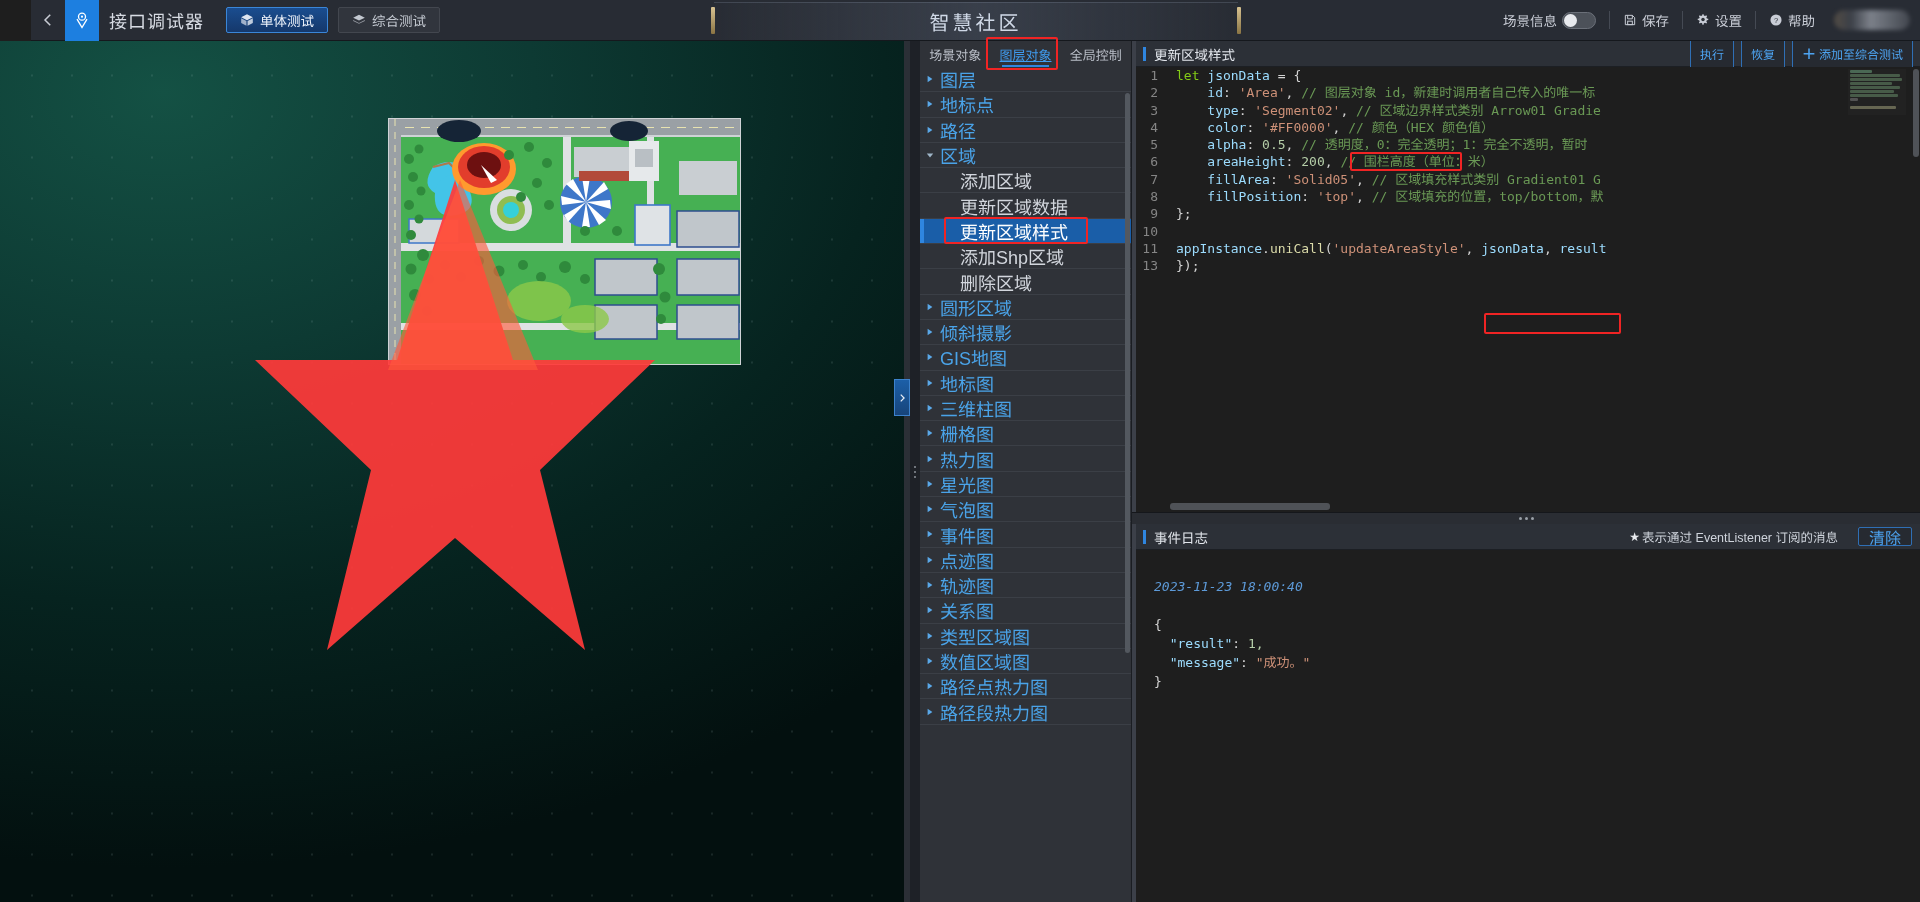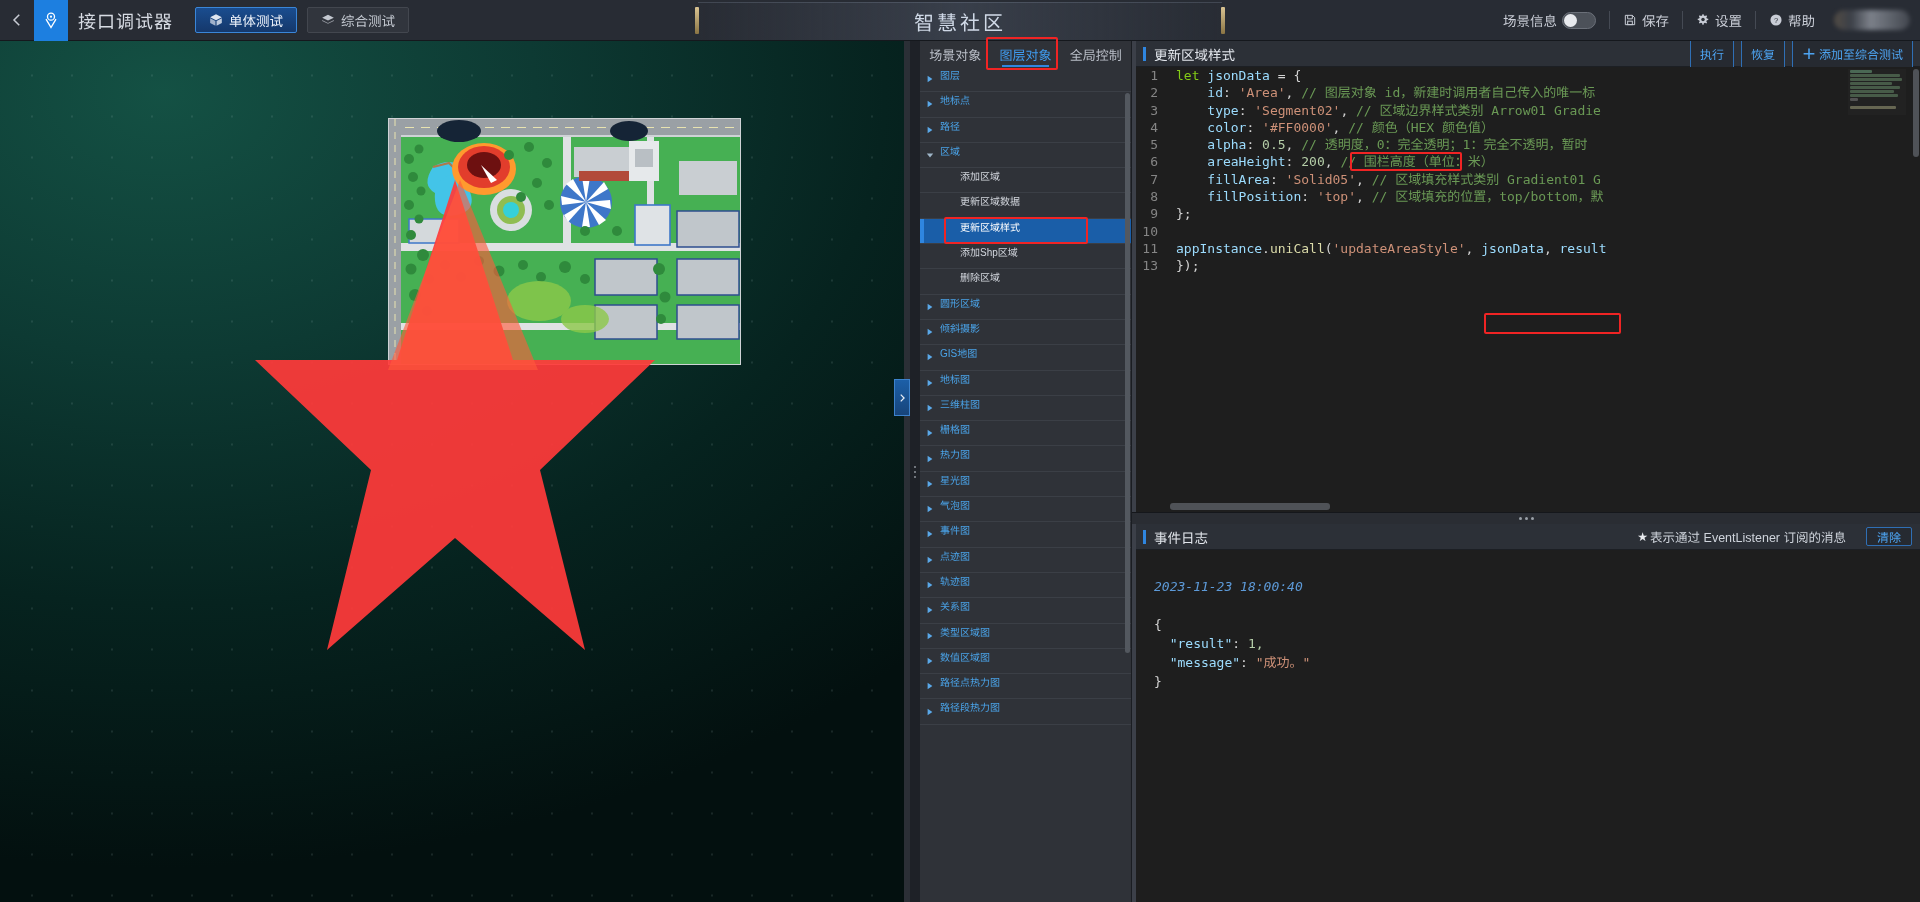--- a/index.html
+++ b/index.html
@@ -10,20 +10,21 @@
     font-family: "Liberation Sans", "DejaVu Sans", sans-serif;
     -webkit-font-smoothing: antialiased;
   }
   #app { position: relative; width: 1920px; height: 902px; display: flex; flex-direction: column; }
 
   
   .topbar {
     position: relative; height: 41px; min-height: 41px;
     background: #282c34; display: flex; align-items: center;
     border-bottom: 1px solid #15181d;
+    margin-left: 31px;
   }
   .back-btn {
     width: 34px; height: 41px; display: flex; align-items: center; justify-content: center;
     color: #c8ccd4; font-size: 17px; cursor: pointer;
   }
   .logo-box {
     width: 34px; height: 41px; background: #1d7fe0;
     display: flex; align-items: center; justify-content: center;
   }
   .app-title {
@@ -125,31 +126,31 @@
   
   .tree-panel {
     width: 212px; min-width: 212px; background: #2f3238; display: flex; flex-direction: column;
     border-right: 1px solid #1a1d22; position: relative;
   }
   .tree-tabs { display: flex; height: 26px; align-items: stretch; position: relative; }
   .tree-tab {
     flex: 1; display: flex; align-items: center; justify-content: center;
     font-size: 13px; color: #b9bec7; cursor: pointer; position: relative;
   }
-  .tree-tab.active { color: #3f9cf0; }
+  .tree-tab.active { color: #3f9cf0; text-decoration: underline; }
   .tree-tab.active::after {
     content: ""; position: absolute; left: 12px; right: 12px; bottom: 0; height: 2px; background: #2f86e0;
   }
   .tab-hl {
     position: absolute; left: 66px; top: -4px; width: 72px; height: 33px;
     border: 2px solid #f02424; border-radius: 2px; pointer-events: none;
   }
   .tree-scroll { flex: 1; overflow: hidden; position: relative; }
   .tree-node {
-    height: 25.3px; display: flex; font-size: 10px;
+    height: 25.3px; display: flex; align-items: center; font-size: 18px;
     border-bottom: 1px solid #3b3f46; cursor: pointer; color: #4aa3e8; position: relative;
   }
   .tree-node .caret {
     width: 20px; display: flex; align-items: center; justify-content: center; flex-shrink: 0;
   }
   .tree-node .caret svg { width: 8px; height: 8px; }
   .tree-node.child { color: #d2d6dd; padding-left: 40px; }
   .tree-node.child.selected { background: #1a5ea8; color: #ffffff; }
   .node-hl {
     position: absolute; left: 24px; top: -2px; width: 144px; height: 27px;
@@ -214,21 +215,21 @@
 
   .log-area { flex: 1; display: flex; flex-direction: column; min-height: 0; border-left: 4px solid #3c4049; }
   .log-head {
     height: 26px; background: #2c3037; display: flex; align-items: center;
     padding-left: 7px; gap: 8px; border-bottom: 1px solid #1c1f24;
   }
   .log-note { margin-left: auto; color: #cfd4dc; font-size: 12.5px; display: flex; align-items: center; gap: 2px; }
   .log-note .star { color: #e8eaee; font-size: 12px; }
   .log-clear {
     margin-left: 12px; margin-right: 8px; height: 19px; padding: 0 10px;
-    display: flex; align-items: center; font-size: 12px; color: #4da3f0;
+    display: flex; align-items: center; font-size: 16px; color: #4da3f0;
     border: 1px solid #2f6fb5; background: #262a31; border-radius: 2px; cursor: pointer;
   }
   .log-body {
     flex: 1; background: #1e1e1e; overflow: hidden; padding: 8px 0 0 18px;
     font-family: "DejaVu Sans Mono", "Liberation Mono", monospace; font-size: 13px; line-height: 19px;
     color: #d4d4d4; white-space: pre;
   }
   .log-ts { color: #5d9ad8; font-style: italic; }
   .log-key { color: #9cdcfe; }
   .log-num { color: #b5cea8; }

